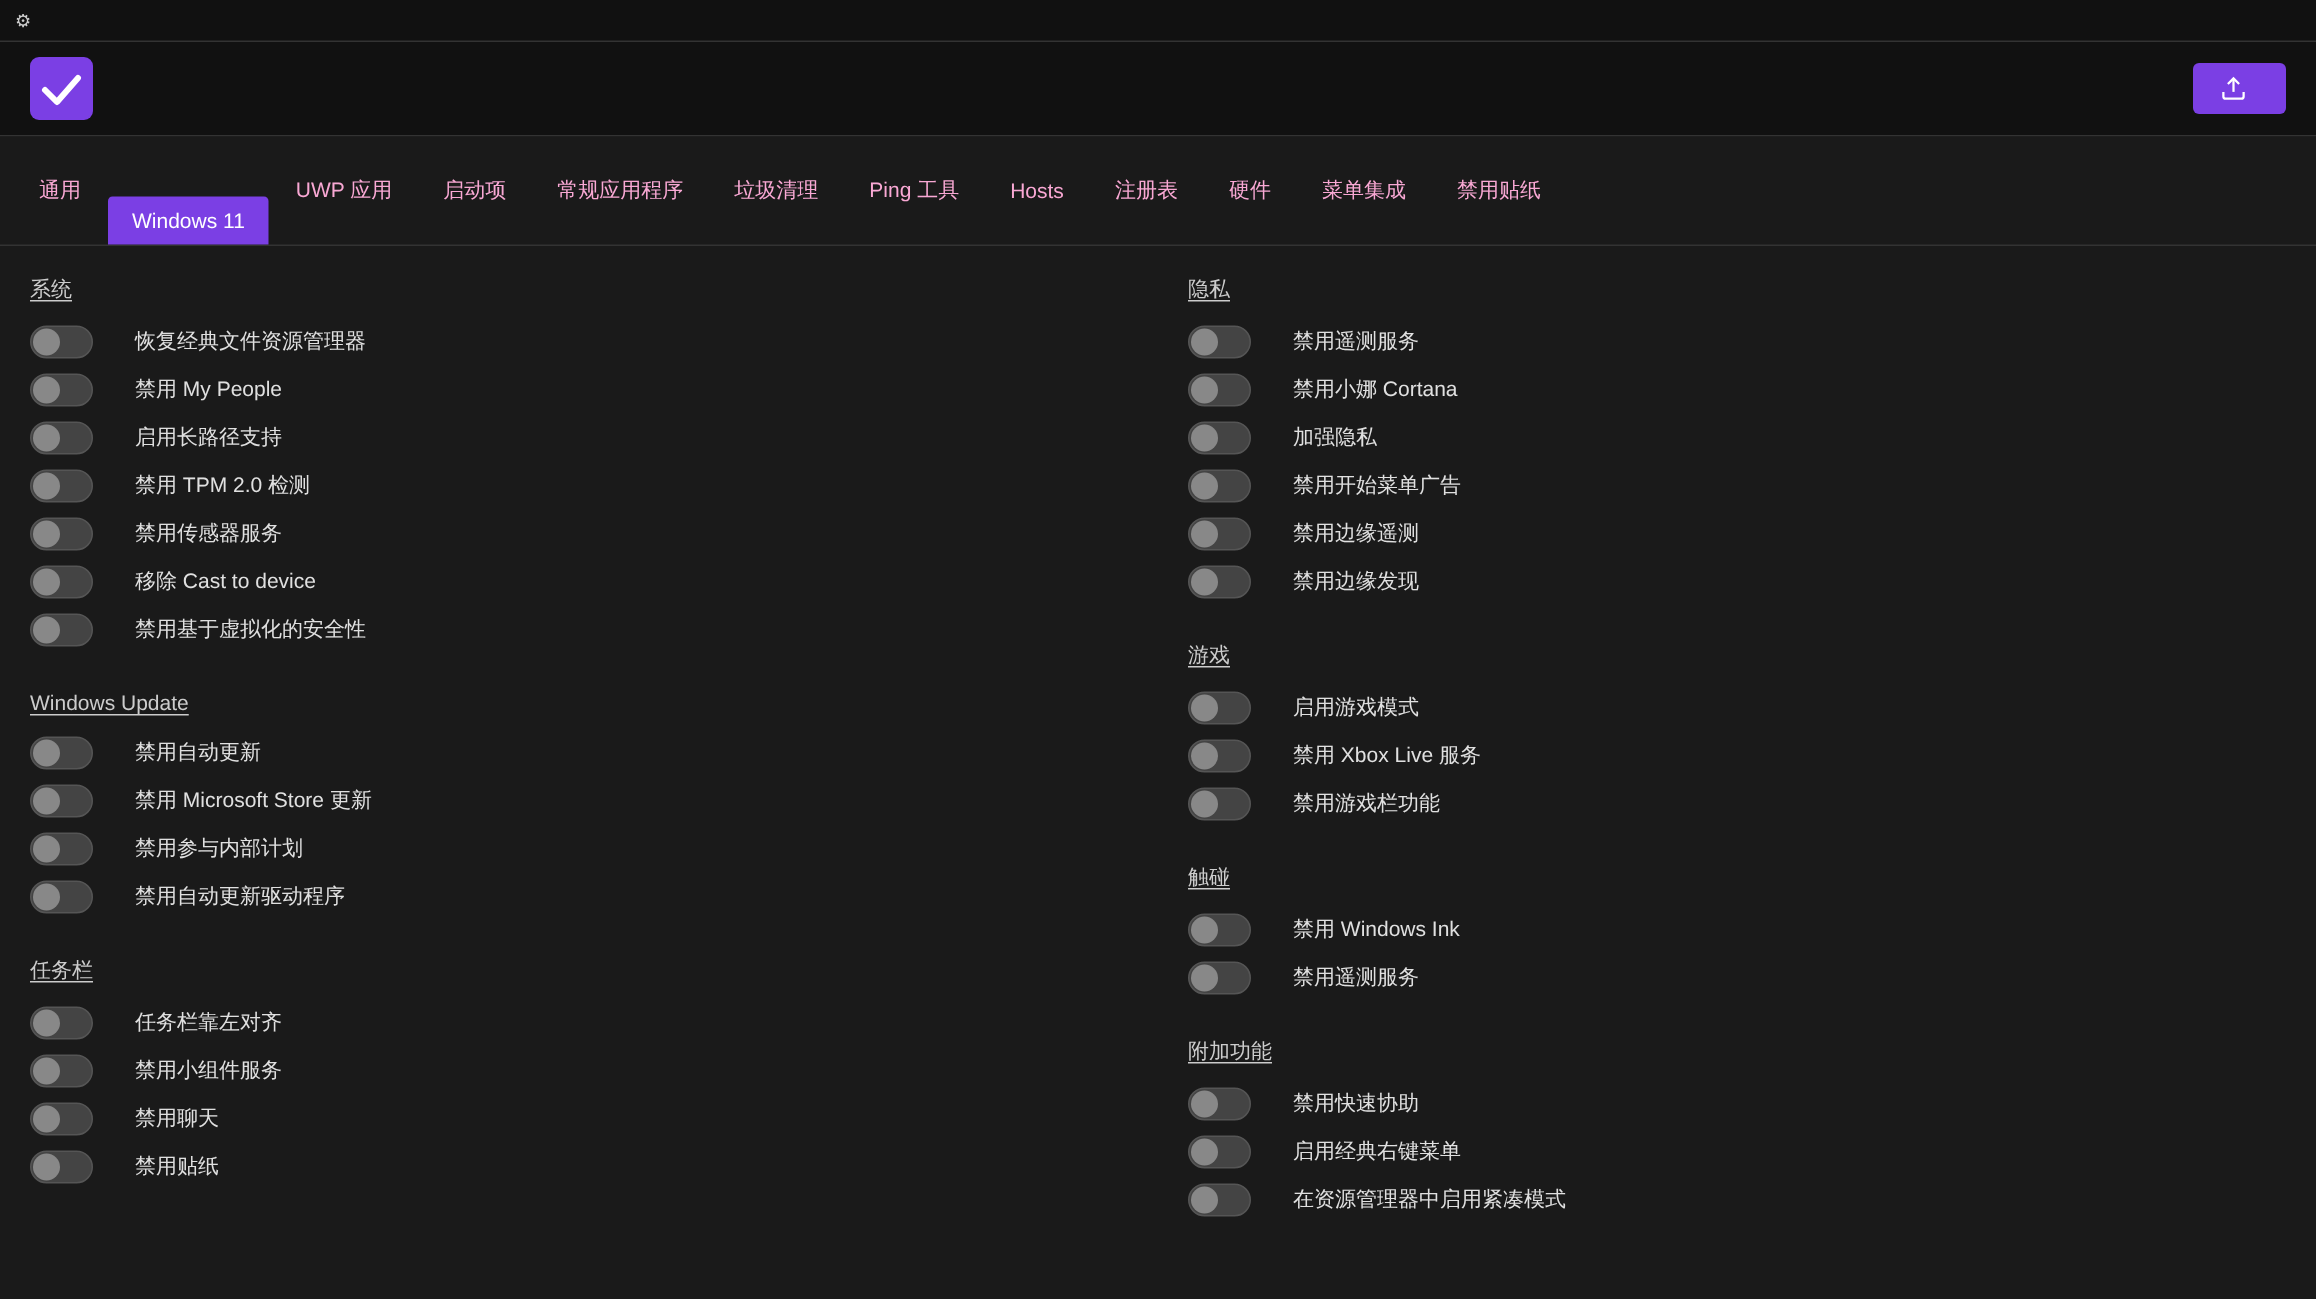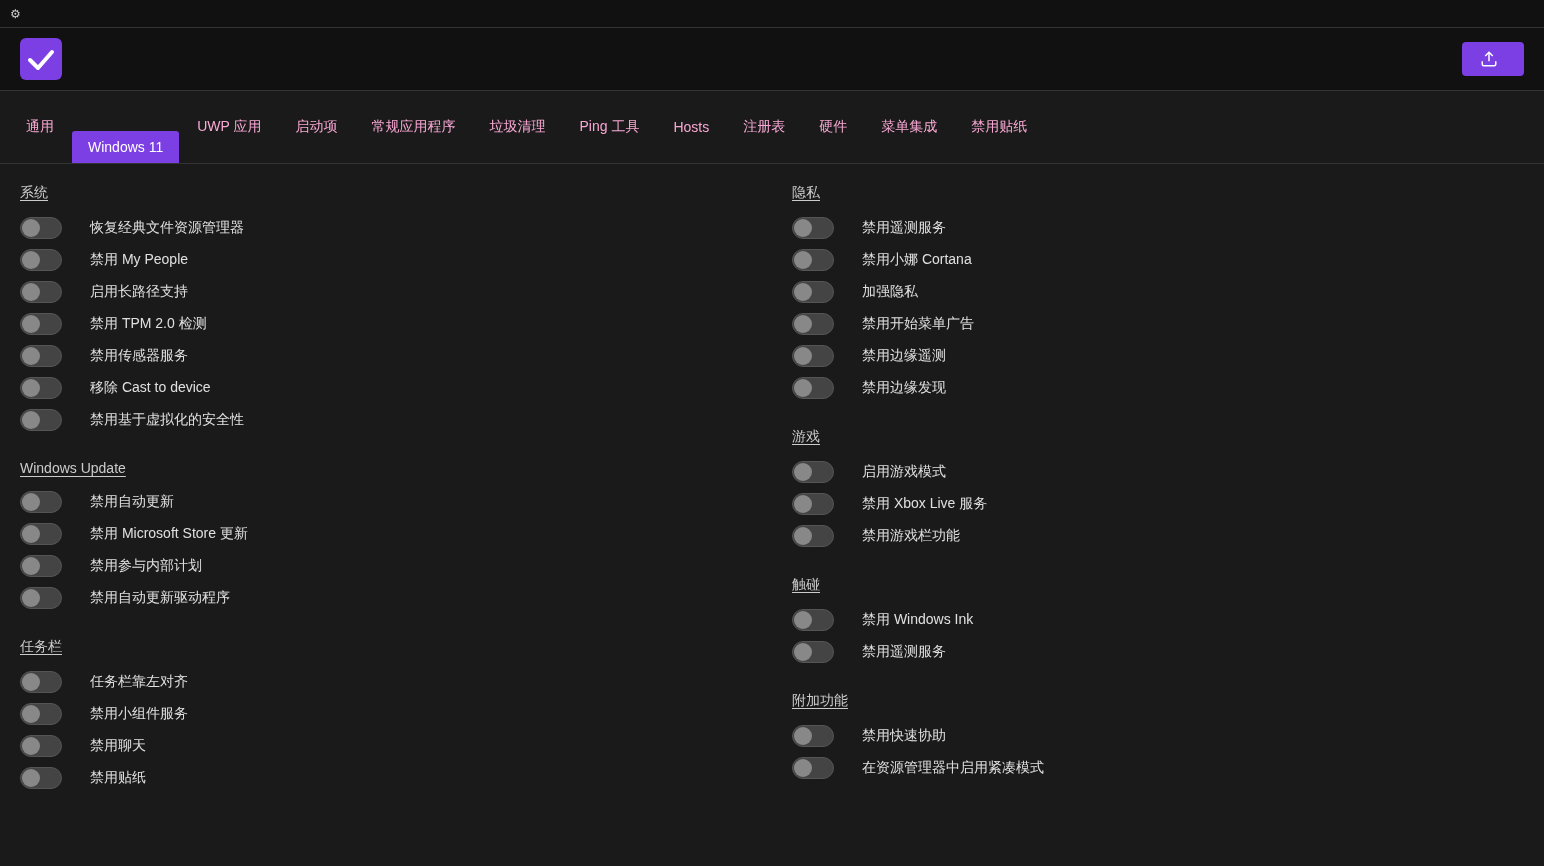--- a/index.html
+++ b/index.html
@@ -351,16 +351,20 @@
         <span class="option-label">禁用遥测服务</span>
       </div>
       <div class="section-gap"></div>
       <div class="section-title">附加功能</div>
       <div class="option-row">
         <div class="toggle"></div>
         <span class="option-label">禁用快速协助</span>
       </div>
       <div class="option-row">
         <div class="toggle"></div>
+        <span class="option-label">启用经典右键菜单</span>
+      </div>
+      <div class="option-row">
+        <div class="toggle"></div>
         <span class="option-label">在资源管理器中启用紧凑模式</span>
       </div>
     </div>
 </div>
 
 </body></html>

